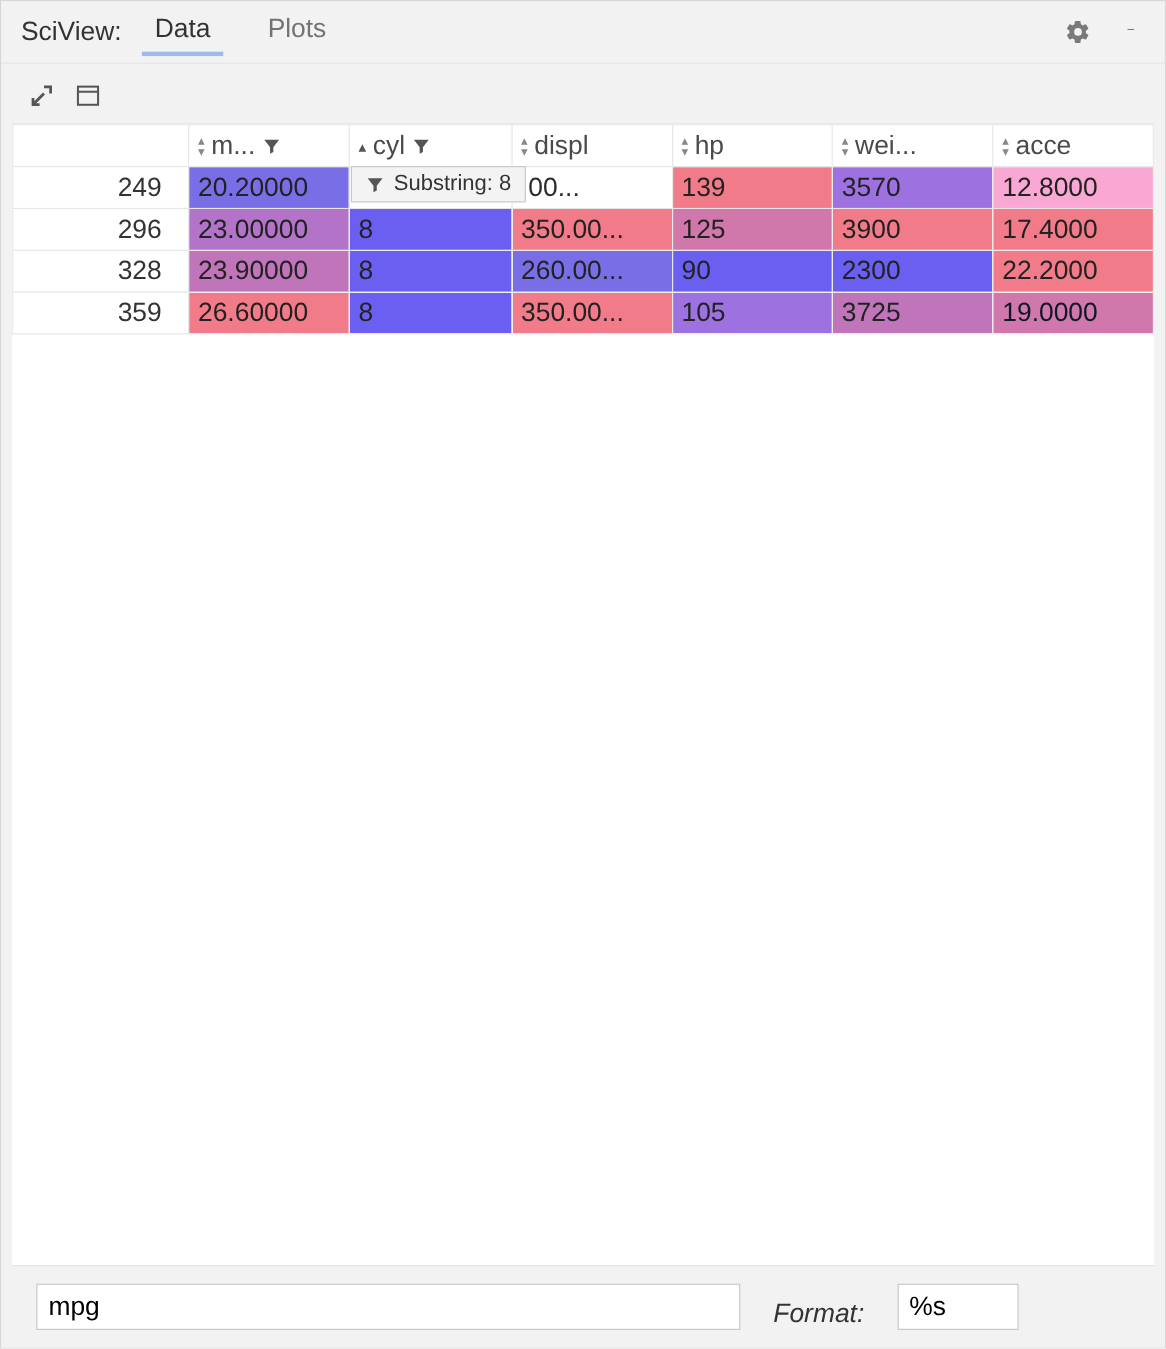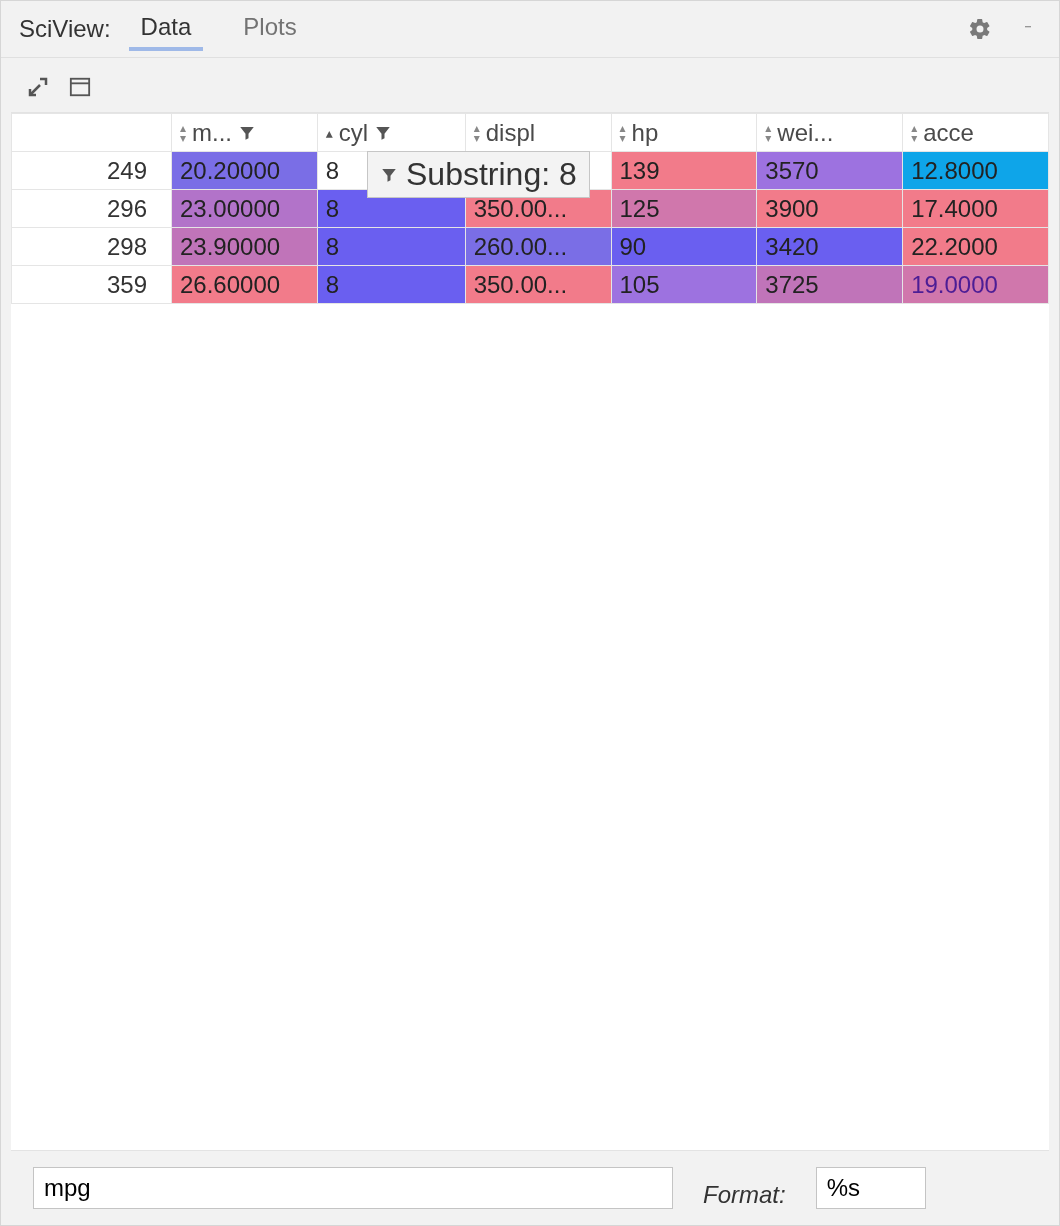--- a/index.html
+++ b/index.html
@@ -26,21 +26,21 @@
   .table-area { flex: 1; background: #fff; border: 1px solid #e3e3e3; position: relative; overflow: hidden; border-left: none; border-right: none; }
   table { border-collapse: collapse; width: 100%; table-layout: fixed; }
   th, td { border: 1px solid #e5e5e5; padding: 4px 8px; height: 38px; white-space: nowrap; overflow: hidden; text-overflow: ellipsis; text-align: left; }
   th { background: #fff; font-weight: 400; color: #4a4a4a; }
   .th-inner { display: flex; align-items: center; gap: 6px; }
   .sort-icons { color: #888; font-size: 12px; line-height: 10px; display: flex; flex-direction: column; }
   .sort-up-only { color: #555; font-size: 14px; }
   .filter-icon { color: #555; width: 18px; height: 18px; }
   .rownum { text-align: right; padding-right: 24px; color: #333; background: #fff; }
   
-  .tooltip { position: absolute; top: 38px; left: 308px; background: #f3f3f3; border: 1px solid #c6c6c6; padding: 4px 12px; display: flex; align-items: center; gap: 8px; font-size: 32px; color: #333; margin-left: 48px; }
+  .tooltip { position: absolute; top: 38px; left: 308px; background: #f3f3f3; border: 1px solid #c6c6c6; padding: 4px 12px; display: flex; align-items: center; gap: 8px; font-size: 20px; color: #333; }
   
   .bottom-bar { display: flex; align-items: flex-end; padding: 16px 22px; gap: 30px; }
   .input { background: #fff; border: 1px solid #c4c4c4; padding: 6px 10px; font-size: 24px; }
   .input.main { flex: 0 0 640px; }
   .format-label { color: #333; font-style: italic; }
   .input.format { width: 110px; }
 </style>
 </head>
 <body>
 
@@ -144,48 +144,48 @@
           </tr>
         </thead>
         <tbody id="tbody">
             <tr>
               <td class="rownum">249</td>
               <td style="background: rgb(122, 110, 230); color: rgb(34, 34, 34);">20.20000</td>
               <td>8</td>
               <td>.00...</td>
               <td style="background: rgb(242, 123, 138); color: rgb(34, 34, 34);">139</td>
               <td style="background: rgb(157, 114, 224); color: rgb(34, 34, 34);">3570</td>
-              <td style="background: #0ea5e9; color: rgb(34, 34, 34); margin-left: 43px;">12.8000</td>
+              <td style="background: #f9a8d4; color: rgb(34, 34, 34); margin-left: 43px;">12.8000</td>
             </tr>
             <tr>
               <td class="rownum">296</td>
               <td style="background: rgb(178, 115, 201); color: rgb(34, 34, 34);">23.00000</td>
               <td style="background: rgb(106, 95, 240); color: rgb(34, 34, 34);">8</td>
               <td style="background: rgb(242, 123, 138); color: rgb(34, 34, 34);">350.00...</td>
               <td style="background: rgb(208, 119, 172); color: rgb(34, 34, 34);">125</td>
               <td style="background: rgb(242, 123, 138); color: rgb(34, 34, 34);">3900</td>
               <td style="background: rgb(242, 123, 138); color: rgb(34, 34, 34);">17.4000</td>
             </tr>
             <tr>
-              <td class="rownum">298</td>
+              <td class="rownum">328</td>
               <td style="background: rgb(192, 116, 185); color: rgb(34, 34, 34);">23.90000</td>
               <td style="background: rgb(106, 95, 240); color: rgb(34, 34, 34);">8</td>
               <td style="background: rgb(122, 110, 230); color: rgb(34, 34, 34);">260.00...</td>
               <td style="background: rgb(106, 95, 240); color: rgb(34, 34, 34);">90</td>
-              <td style="background: rgb(106, 95, 240); color: rgb(34, 34, 34);">3420</td>
+              <td style="background: rgb(106, 95, 240); color: rgb(34, 34, 34);">2300</td>
               <td style="background: rgb(242, 123, 138); color: rgb(34, 34, 34);">22.2000</td>
             </tr>
             <tr>
               <td class="rownum">359</td>
               <td style="background: rgb(242, 123, 138); color: rgb(34, 34, 34);">26.60000</td>
               <td style="background: rgb(106, 95, 240); color: rgb(34, 34, 34);">8</td>
               <td style="background: rgb(242, 123, 138); color: rgb(34, 34, 34);">350.00...</td>
               <td style="background: rgb(157, 114, 224); color: rgb(34, 34, 34);">105</td>
               <td style="background: rgb(192, 116, 185); color: rgb(34, 34, 34);">3725</td>
-              <td style="background: rgb(208, 119, 172); color: #4c1d95;">19.0000</td>
+              <td style="background: rgb(208, 119, 172); color: #0f172a;">19.0000</td>
             </tr>
           </tbody>
       </table>
 
       <div class="tooltip">
         <svg class="filter-icon" viewBox="0 0 24 24">
             <path fill="#555" d="M3 4h18l-7 9v6l-4 2v-8z"></path>
           </svg>
         <span>Substring: 8</span>
       </div>

